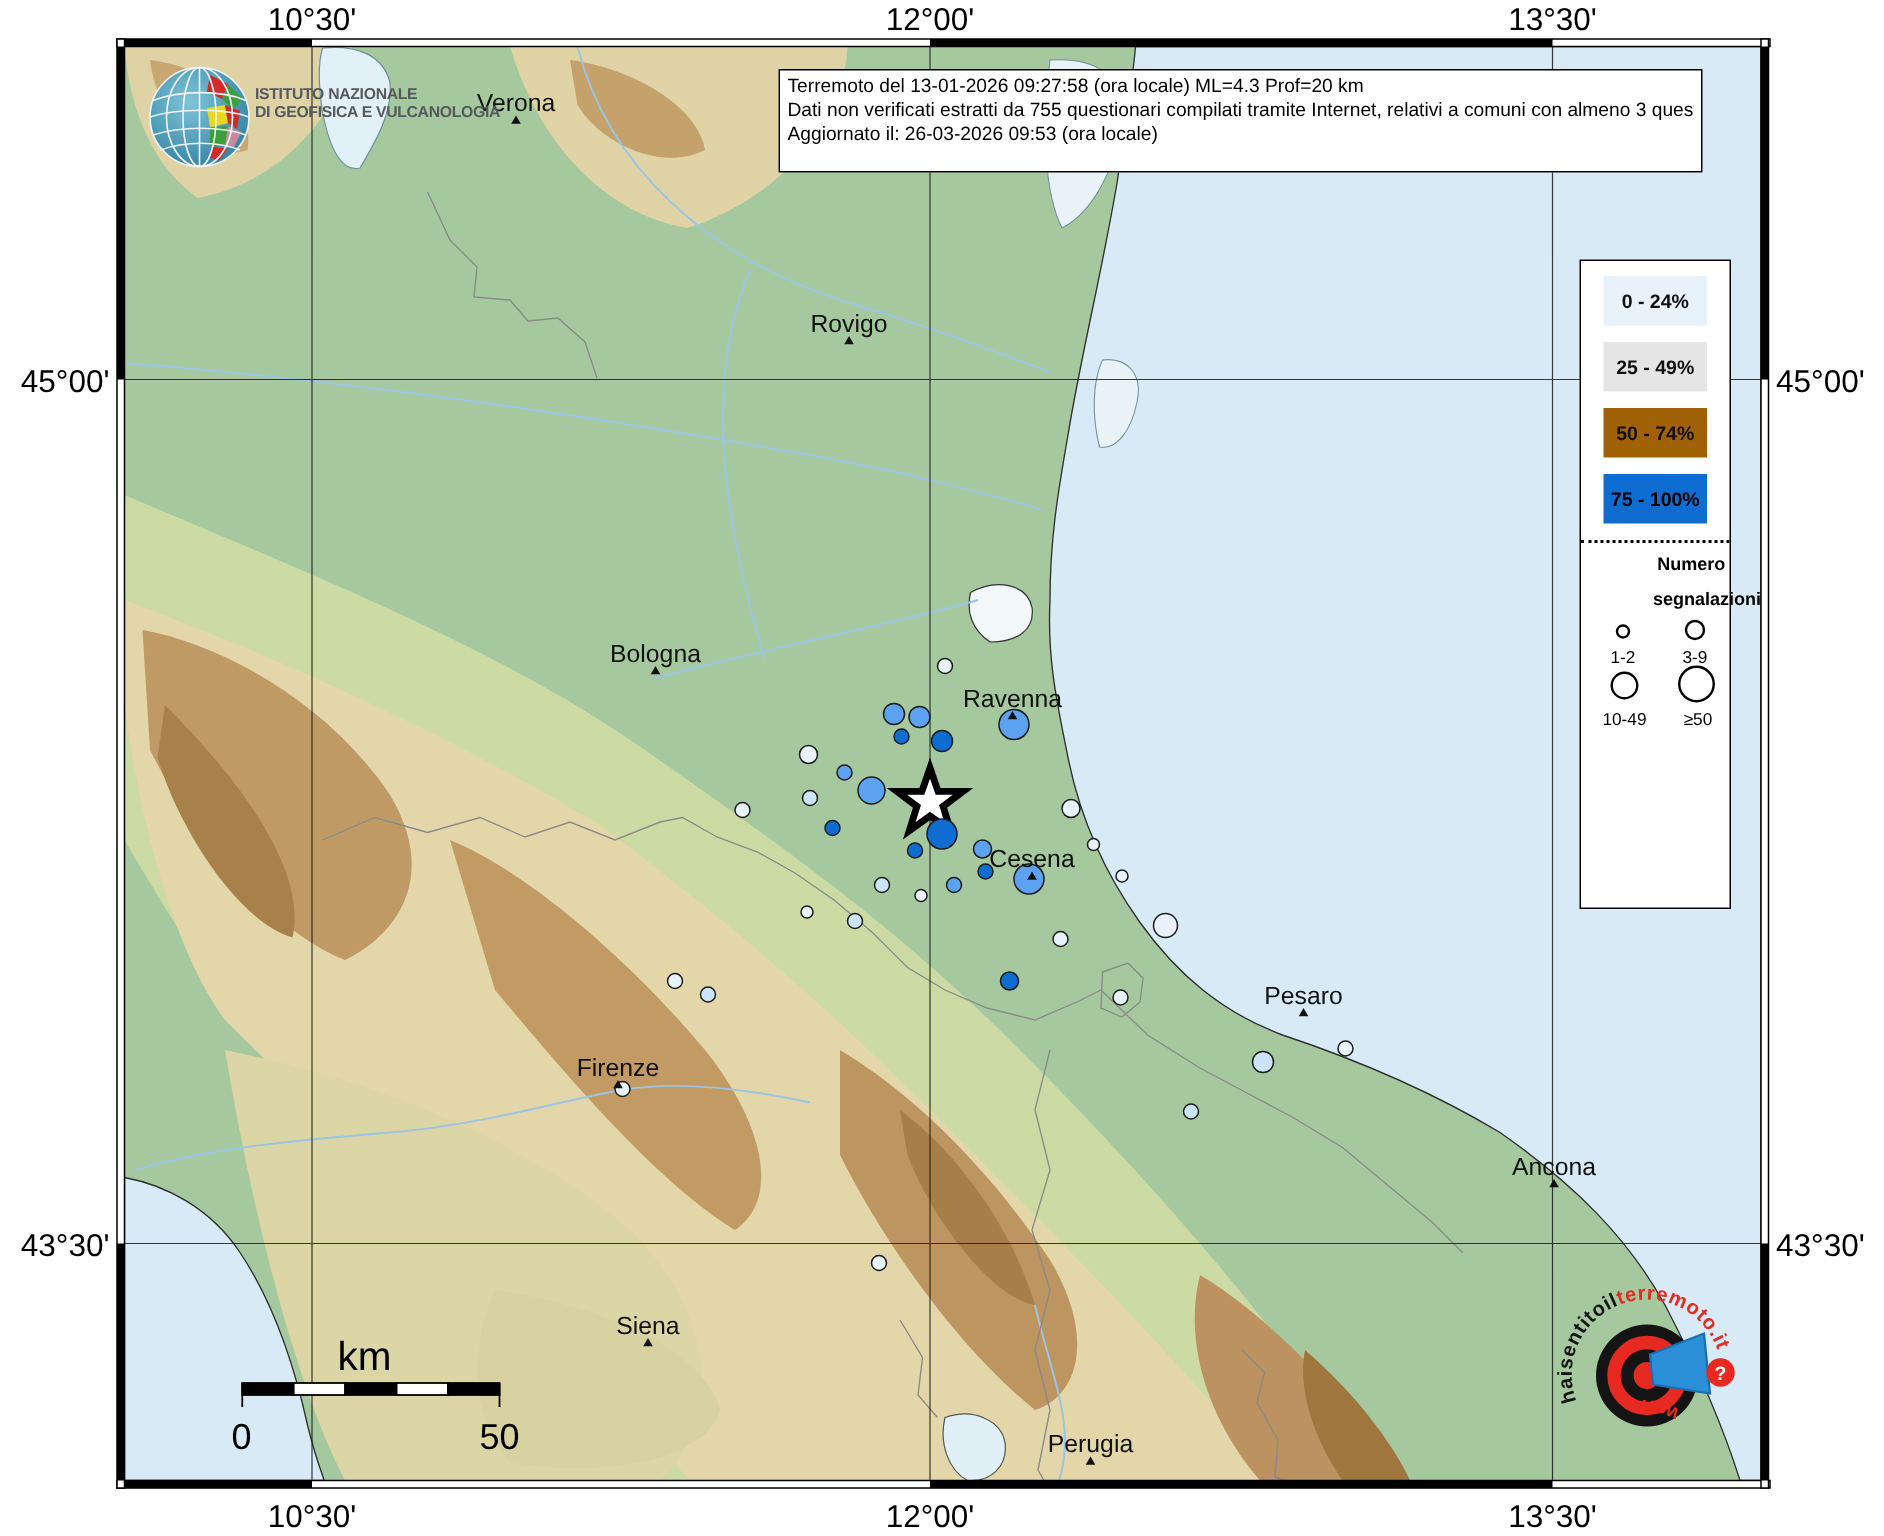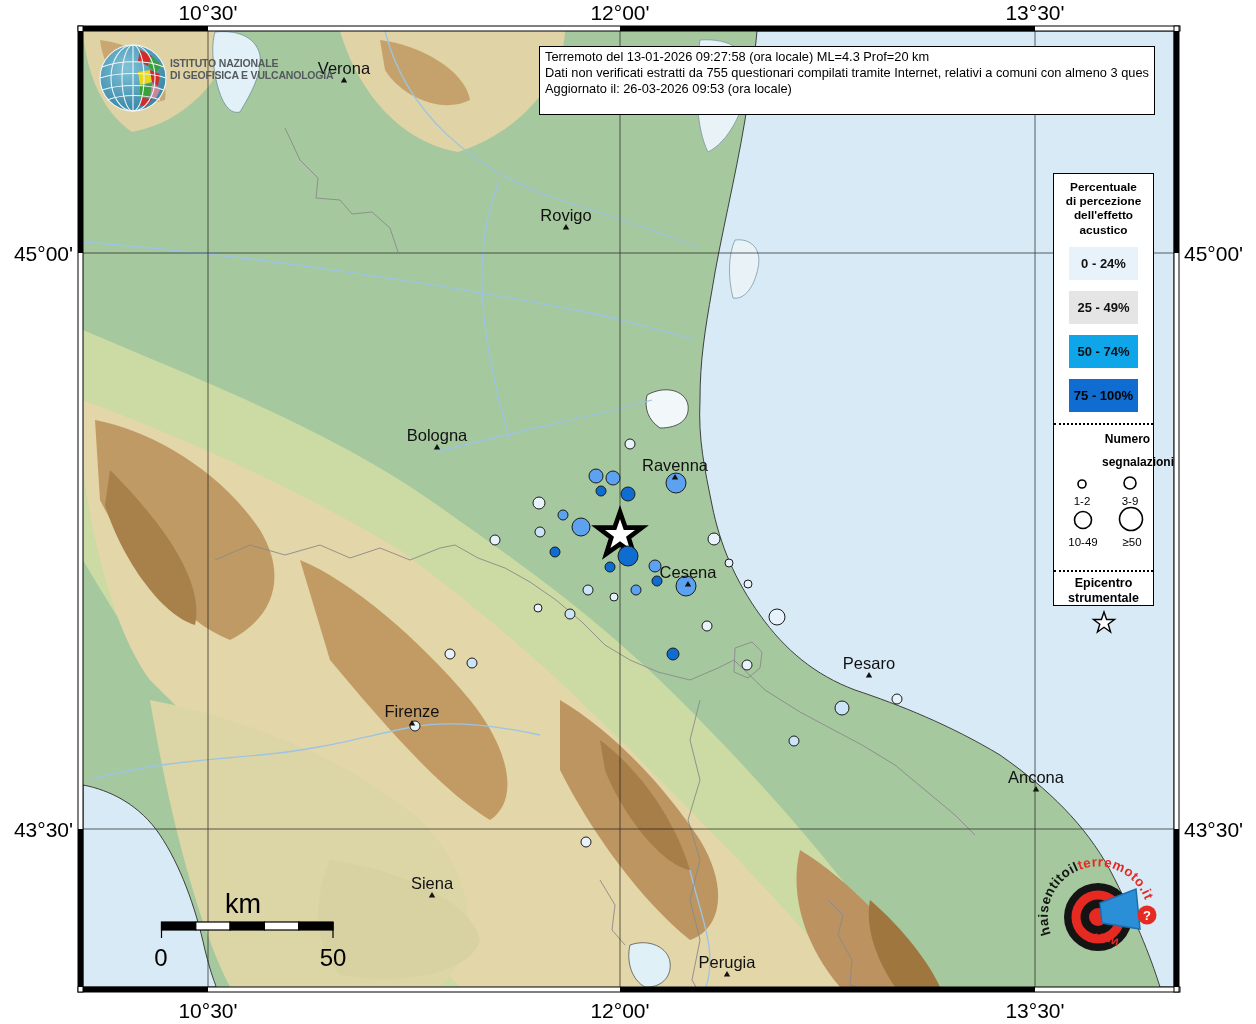--- a/index.html
+++ b/index.html
@@ -4,21 +4,21 @@
 <style>
   html,body{margin:0;padding:0;background:#fff;}
   .stage{position:relative;width:1256px;height:1024px;background:#ffffff;overflow:hidden;
          font-family:"Liberation Sans",sans-serif;}
   .stage svg text{font-family:"Liberation Sans",sans-serif;}
   .axis-label{font-size:21px;fill:#000;}
   .city-label{font-size:16.5px;fill:#111;}
   .scale-num{font-size:24px;fill:#000;}
   .scale-unit{font-size:27px;fill:#000;}
 
-  .title-box{position:absolute;left:539px;top:46px;width:616px;height:69px;background:#fff;
+  .title-box{position:absolute;left:519px;top:46px;width:616px;height:69px;background:#fff;
              border:1px solid #000;box-sizing:border-box;padding:2px 5px;z-index:30;}
   .title-box div{font-size:12.8px;line-height:16.2px;color:#000;white-space:nowrap;overflow:hidden;}
 
   .ingv-text{position:absolute;left:170px;top:58px;z-index:25;color:#54595d;font-weight:700;
              font-size:10.5px;line-height:11.5px;letter-spacing:-0.2px;}
   .ingv-logo{position:absolute;left:98px;top:42px;z-index:25;}
 
   .legend{position:absolute;left:1053px;top:173px;width:101px;height:433px;background:#fff;
           border:1.6px solid #000;box-sizing:border-box;z-index:30;font-size:11.5px;}
   .leg-title{font-weight:700;text-align:center;white-space:pre-line;line-height:14.2px;
@@ -259,53 +259,42 @@
   <div>DI GEOFISICA E VULCANOLOGIA</div>
 </div>
 
 <div class="title-box">
   <div>Terremoto del 13-01-2026 09:27:58 (ora locale) ML=4.3 Prof=20 km</div>
   <div>Dati non verificati estratti da 755 questionari compilati tramite Internet, relativi a comuni con almeno 3 questionari.</div>
   <div>Aggiornato il: 26-03-2026 09:53 (ora locale)</div>
 </div>
 
 <div class="legend">
-  <div class="leg-title">Percentuale
-di percezione
-dell'effetto
-acustico</div>
   <div class="swatches" id="swatches">
         <div class="swatch" style="background: rgb(231, 242, 251);">0 - 24%</div>
         <div class="swatch" style="background: #e5e5e5;">25 - 49%</div>
-        <div class="swatch" style="background: #0ea5e9; text-align: center;">50 - 74%</div>
+        <div class="swatch" style="background: #a16207; text-align: center;">50 - 74%</div>
         <div class="swatch" style="background: rgb(15, 108, 209); color: #000000;">75 - 100%</div>
       </div>
   <div class="leg-sec">
     <div class="leg-counts-title">Numero
 segnalazioni</div>
     <svg class="sizes-svg" width="97" height="96" viewBox="0 0 97 96">
       <g fill="#fff" stroke="#000" stroke-width="1.6">
         <circle cx="27" cy="10" r="4"></circle>
         <circle cx="75" cy="9" r="6"></circle>
         <circle cx="28" cy="46" r="8.5"></circle>
         <circle cx="76" cy="45" r="11.5"></circle>
       </g>
       <text x="27" y="31" text-anchor="middle">1-2</text>
       <text x="75" y="31" text-anchor="middle">3-9</text>
       <text x="28" y="72" text-anchor="middle">10-49</text>
       <text x="77" y="72" text-anchor="middle">≥50</text>
     </svg>
   </div>
-  <div class="leg-sec">
-    <div class="leg-epi-title">Epicentro
-strumentale</div>
-    <svg class="star-box" width="30" height="30" viewBox="-15 -15 30 30">
-      <path d="M0,-11 L2.6,-3.5 L10.5,-3.5 L4.2,1.2 L6.6,9 L0,4.3 L-6.6,9 L-4.2,1.2 L-10.5,-3.5 L-2.6,-3.5 Z" fill="#fff" stroke="#000" stroke-width="1.4"></path>
-    </svg>
-  </div>
 </div>
 
 <svg class="site-logo" width="150" height="160" viewBox="0 0 150 160">
   <defs>
     <path id="ringPath" d="M23,89 A50,50 0 1 1 117,88" fill="none"></path>
     <path id="wwwPath" d="M98,100 A40,40 0 0 0 42,100" fill="none"></path>
   </defs>
   <g>
     <circle cx="70" cy="72" r="34" fill="#141414"></circle>
     <circle cx="70" cy="72" r="22" fill="none" stroke="#e62a22" stroke-width="9"></circle>

